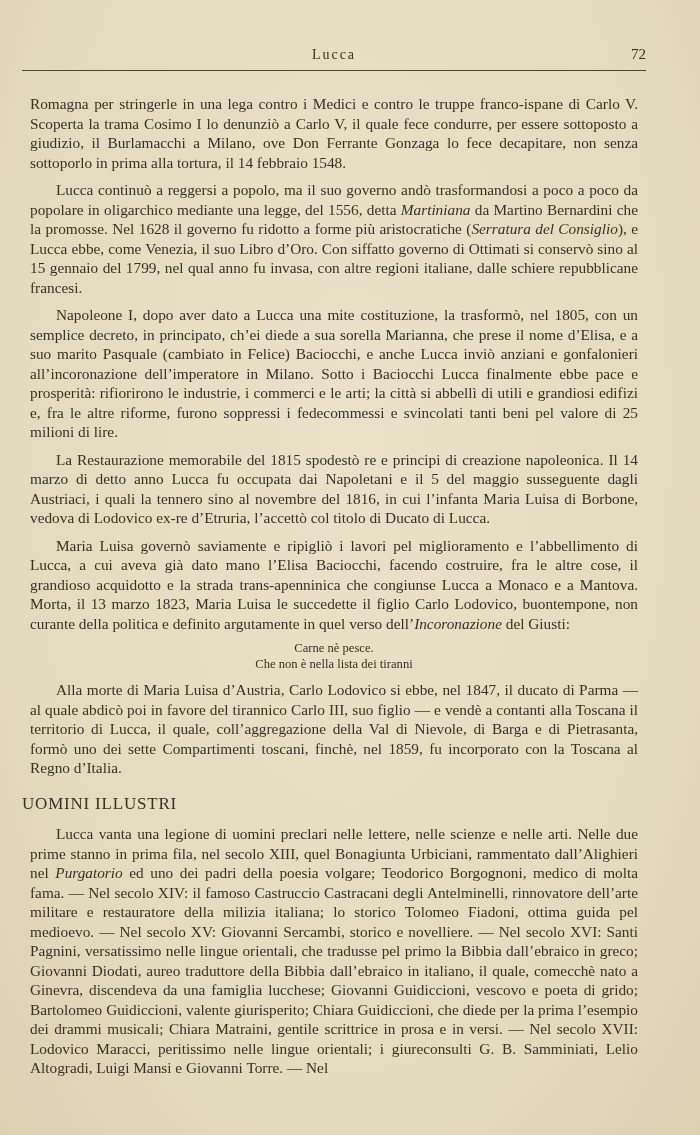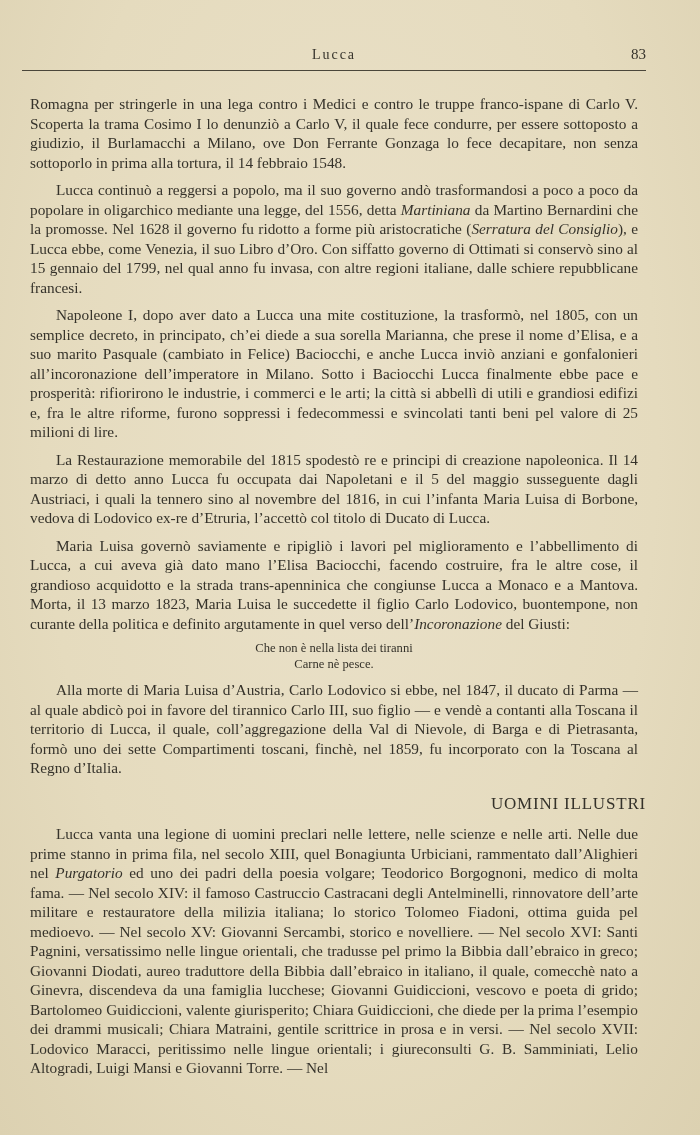--- a/index.html
+++ b/index.html
@@ -47,44 +47,44 @@
   }
   p.para.indent { text-indent: 26px; }
   .verse {
     margin: 3px 0 4px;
     text-align: center;
     font-size: 12.6px;
     line-height: 15.5px;
   }
   h2.section-heading {
     margin: 16px 0 11px;
-    text-align: right;
+    text-align: left;
     font-size: 17px;
     font-weight: normal;
     letter-spacing: 0.8px;
   }
   em { }
 </style>
 </head>
 <body>
 
 <div class="page">
   <header class="running-header">
     <span class="header-spacer"></span>
     <span class="header-title">Lucca</span>
-    <span class="page-number">83</span>
+    <span class="page-number">72</span>
   </header>
   <div class="header-rule"></div>
   <main class="page-body">
       <p class="para"><span>Romagna per stringerle in una lega contro i Medici e contro le truppe franco-ispane di Carlo V. Scoperta la trama Cosimo I lo denunziò a Carlo V, il quale fece condurre, per essere sottoposto a giudizio, il Burlamacchi a Milano, ove Don Ferrante Gonzaga lo fece decapitare, non senza sottoporlo in prima alla tortura, il 14 febbraio 1548.</span></p>
       <p class="para indent"><span>Lucca continuò a reggersi a popolo, ma il suo governo andò trasformandosi a poco a poco da popolare in oligarchico mediante una legge, del 1556, detta </span><em>Martiniana</em><span> da Martino Bernardini che la promosse. Nel 1628 il governo fu ridotto a forme più aristocratiche (</span><em>Serratura del Consiglio</em><span>), e Lucca ebbe, come Venezia, il suo Libro d’Oro. Con siffatto governo di Ottimati si conservò sino al 15 gennaio del 1799, nel qual anno fu invasa, con altre regioni italiane, dalle schiere repubblicane francesi.</span></p>
       <p class="para indent"><span>Napoleone I, dopo aver dato a Lucca una mite costituzione, la trasformò, nel 1805, con un semplice decreto, in principato, ch’ei diede a sua sorella Marianna, che prese il nome d’Elisa, e a suo marito Pasquale (cambiato in Felice) Baciocchi, e anche Lucca inviò anziani e gonfalonieri all’incoronazione dell’imperatore in Milano. Sotto i Baciocchi Lucca finalmente ebbe pace e prosperità: rifiorirono le industrie, i commerci e le arti; la città si abbellì di utili e grandiosi edifizi e, fra le altre riforme, furono soppressi i fedecommessi e svincolati tanti beni pel valore di 25 milioni di lire.</span></p>
       <p class="para indent"><span>La Restaurazione memorabile del 1815 spodestò re e principi di creazione napoleonica. Il 14 marzo di detto anno Lucca fu occupata dai Napoletani e il 5 del maggio susseguente dagli Austriaci, i quali la tennero sino al novembre del 1816, in cui l’infanta Maria Luisa di Borbone, vedova di Lodovico ex-re d’Etruria, l’accettò col titolo di Ducato di Lucca.</span></p>
       <p class="para indent"><span>Maria Luisa governò saviamente e ripigliò i lavori pel miglioramento e l’abbellimento di Lucca, a cui aveva già dato mano l’Elisa Baciocchi, facendo costruire, fra le altre cose, il grandioso acquidotto e la strada trans-apenninica che congiunse Lucca a Monaco e a Mantova. Morta, il 13 marzo 1823, Maria Luisa le succedette il figlio Carlo Lodovico, buontempone, non curante della politica e definito argutamente in quel verso dell’</span><em>Incoronazione</em><span> del Giusti:</span></p>
       <div class="verse">
+        <div>Carne nè pesce.</div>
         <div>Che non è nella lista dei tiranni</div>
-        <div>Carne nè pesce.</div>
       </div>
       <p class="para indent"><span>Alla morte di Maria Luisa d’Austria, Carlo Lodovico si ebbe, nel 1847, il ducato di Parma — al quale abdicò poi in favore del tirannico Carlo III, suo figlio — e vendè a contanti alla Toscana il territorio di Lucca, il quale, coll’aggregazione della Val di Nievole, di Barga e di Pietrasanta, formò uno dei sette Compartimenti toscani, finchè, nel 1859, fu incorporato con la Toscana al Regno d’Italia.</span></p>
       <h2 class="section-heading">UOMINI ILLUSTRI</h2>
       <p class="para indent"><span>Lucca vanta una legione di uomini preclari nelle lettere, nelle scienze e nelle arti. Nelle due prime stanno in prima fila, nel secolo XIII, quel Bonagiunta Urbiciani, rammentato dall’Alighieri nel </span><em>Purgatorio</em><span> ed uno dei padri della poesia volgare; Teodorico Borgognoni, medico di molta fama. — Nel secolo XIV: il famoso Castruccio Castracani degli Antelminelli, rinnovatore dell’arte militare e restauratore della milizia italiana; lo storico Tolomeo Fiadoni, ottima guida pel medioevo. — Nel secolo XV: Giovanni Sercambi, storico e novelliere. — Nel secolo XVI: Santi Pagnini, versatissimo nelle lingue orientali, che tradusse pel primo la Bibbia dall’ebraico in greco; Giovanni Diodati, aureo traduttore della Bibbia dall’ebraico in italiano, il quale, comecchè nato a Ginevra, discendeva da una famiglia lucchese; Giovanni Guidiccioni, vescovo e poeta di grido; Bartolomeo Guidiccioni, valente giurisperito; Chiara Guidiccioni, che diede per la prima l’esempio dei drammi musicali; Chiara Matraini, gentile scrittrice in prosa e in versi. — Nel secolo XVII: Lodovico Maracci, peritissimo nelle lingue orientali; i giureconsulti G. B. Samminiati, Lelio Altogradi, Luigi Mansi e Giovanni Torre. — Nel</span></p>
     </main>
 </div>
 
 </body></html>

